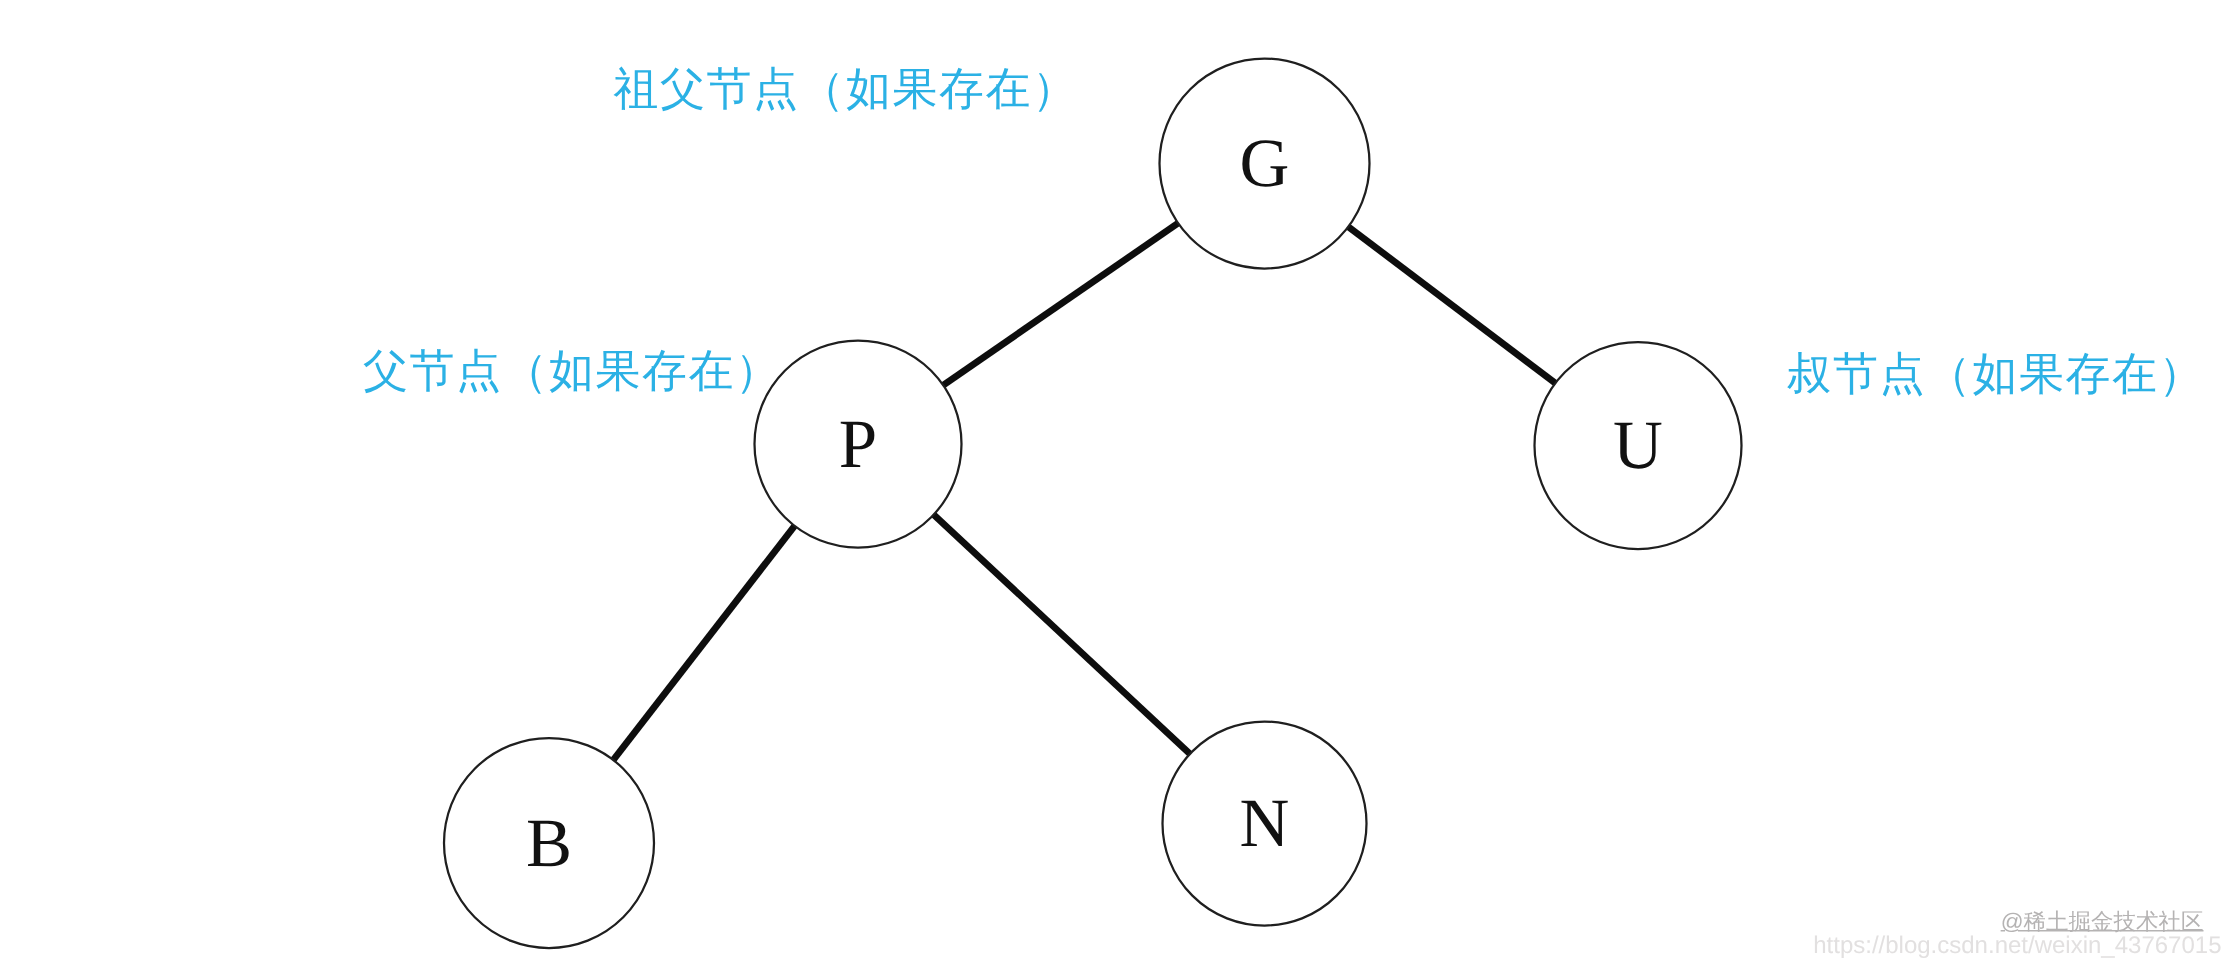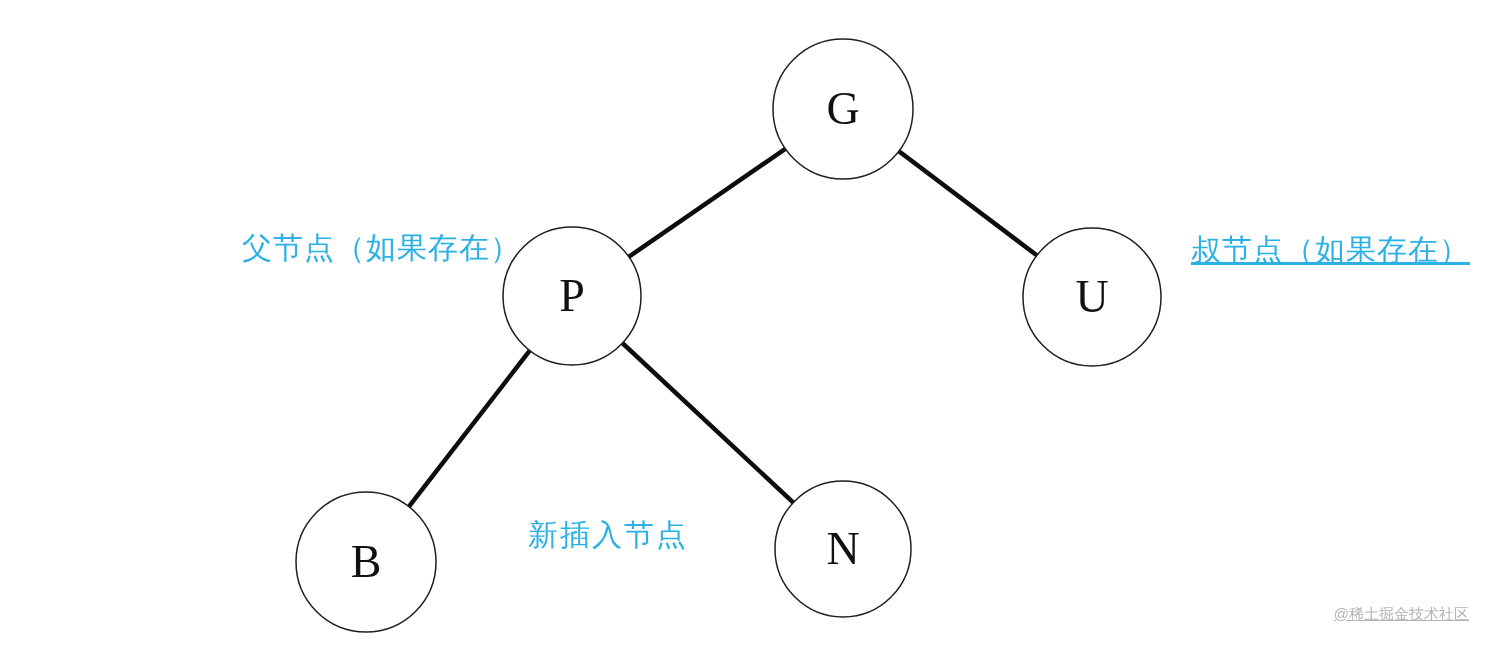--- a/index.html
+++ b/index.html
@@ -24,21 +24,21 @@
     position: absolute;
     color: var(--label-color, #2bb1e5);
     font-size: 30px;
     line-height: 37px;
     letter-spacing: 1px;
     white-space: pre-line;
     font-family: "Liberation Serif", "DejaVu Serif", serif;
   }
   .ann-grandparent { left: 409px; top: 41px; }
   .ann-parent      { left: 206px; top: 229px; margin-left: 36px; }
-  .ann-uncle       { left: 1191px; top: 231px; text-decoration: underline; }
+  .ann-uncle       { left: 1191px; top: 231px; }
   .ann-sibling     { left: 43px; top: 469px; width: 220px; text-align: center; }
   .ann-newnode     { left: 528px; top: 516px; letter-spacing: 2px; }
   .watermark {
     position: absolute;
     font-family: "Liberation Sans", "DejaVu Sans", sans-serif;
     white-space: nowrap;
   }
   .wm-community {
     right: 17px;
     top: 605px;
@@ -68,24 +68,25 @@
       <circle cx="572" cy="296" r="69" fill="#ffffff" stroke="#1f1f1f" stroke-width="1.5"></circle>
       <text x="572" y="311" text-anchor="middle" fill="#111111" font-size="46" font-family="&quot;Liberation Serif&quot;,&quot;DejaVu Serif&quot;,serif">P</text>
       <circle cx="1092" cy="297" r="69" fill="#ffffff" stroke="#1f1f1f" stroke-width="1.5"></circle>
       <text x="1092" y="312" text-anchor="middle" fill="#111111" font-size="46" font-family="&quot;Liberation Serif&quot;,&quot;DejaVu Serif&quot;,serif">U</text>
       <circle cx="366" cy="562" r="70" fill="#ffffff" stroke="#1f1f1f" stroke-width="1.5"></circle>
       <text x="366" y="577" text-anchor="middle" fill="#111111" font-size="46" font-family="&quot;Liberation Serif&quot;,&quot;DejaVu Serif&quot;,serif">B</text>
       <circle cx="843" cy="549" r="68" fill="#ffffff" stroke="#1f1f1f" stroke-width="1.5"></circle>
       <text x="843" y="564" text-anchor="middle" fill="#111111" font-size="46" font-family="&quot;Liberation Serif&quot;,&quot;DejaVu Serif&quot;,serif">N</text>
     </svg>
 
+  <div class="ann ann-grandparent">祖父节点（如果存在）</div>
 
   <div class="ann ann-parent">父节点（如果存在）</div>
 
   <div class="ann ann-uncle">叔节点（如果存在）</div>
 
 
-  <div class="ann ann-newnode">新插入节点</div>
 
   <div class="watermark wm-community">@稀土掘金技术社区</div>
 
+  <div class="watermark wm-url">https://blog.csdn.net/weixin_43767015</div>
 
 </div>
 
 </body></html>

